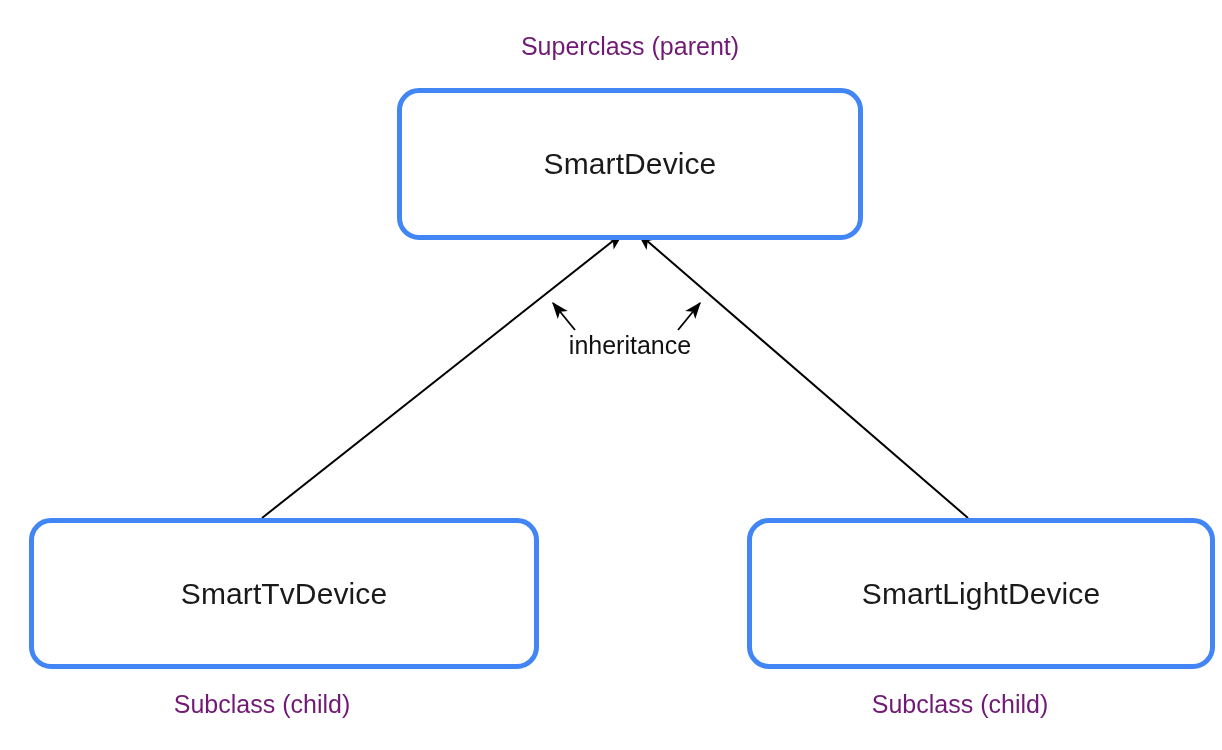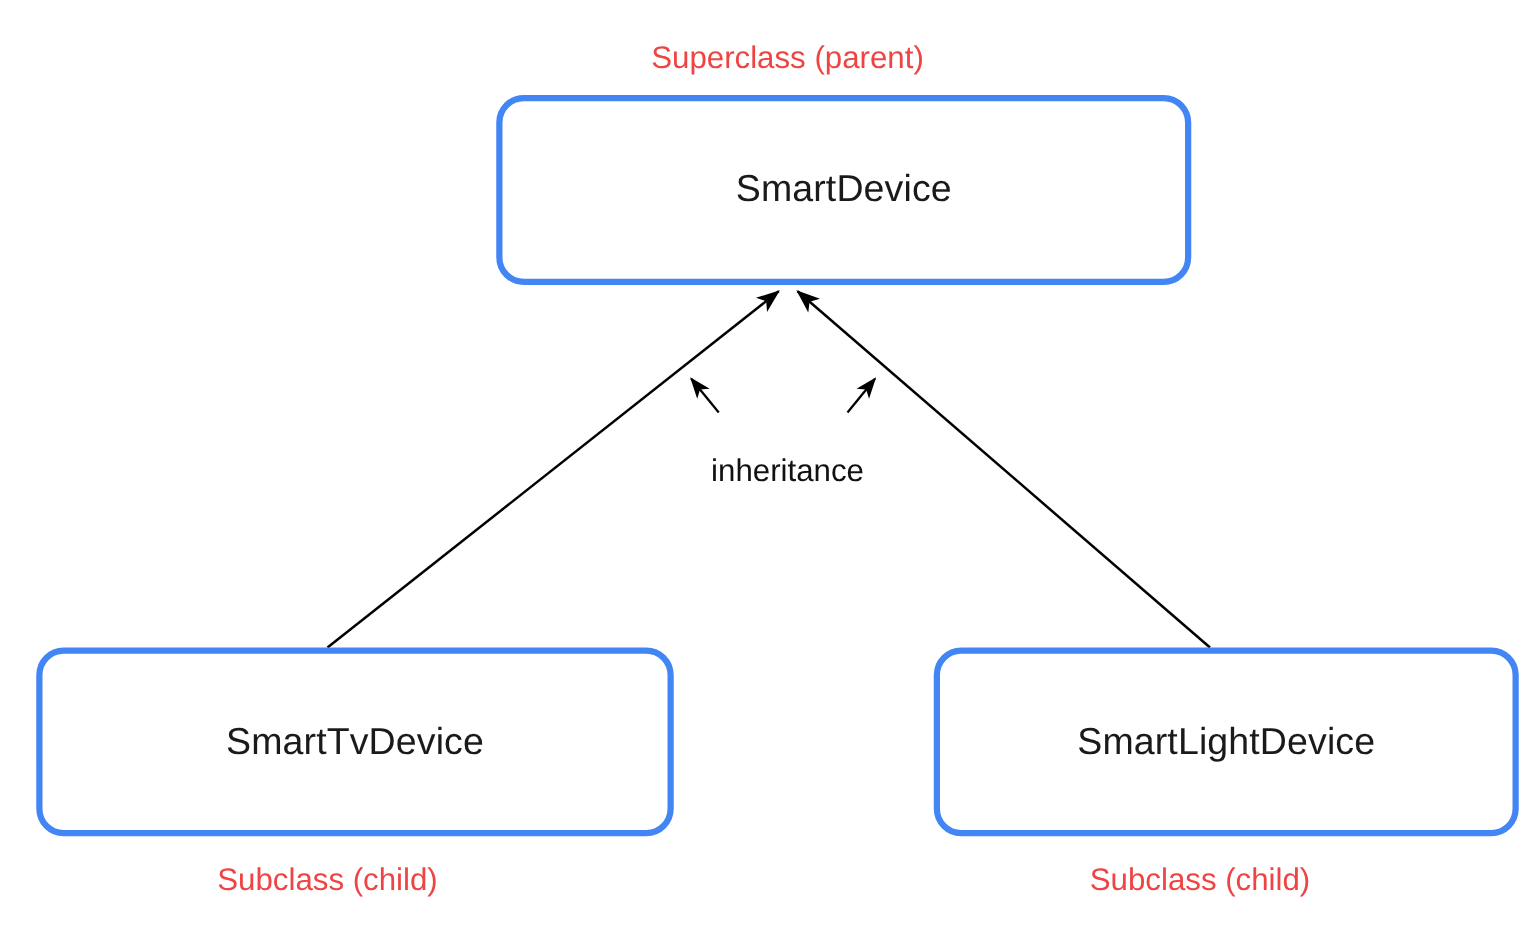--- a/index.html
+++ b/index.html
@@ -43,47 +43,47 @@
     font-weight: 400;
     color: #1a1a1a;
     letter-spacing: 0.1px;
     line-height: 1;
     text-align: center;
   }
   .caption {
     position: absolute;
     font-size: 25px;
     font-weight: 400;
-    color: #ef4444;
+    color: #701a75;
     line-height: 1;
     text-align: center;
     white-space: nowrap;
     z-index: 2;
   }
   .edge-label {
     position: absolute;
     font-size: 25px;
     font-weight: 400;
     color: #111111;
     line-height: 1;
     text-align: center;
     white-space: nowrap;
     z-index: 3;
   }
 
   
-  #box-parent      { left: 397px; top: 76px;  width: 556px; height: 152px; }
+  #box-parent      { left: 397px; top: 88px;  width: 466px; height: 152px; }
   #box-child-left  { left: 29px;  top: 518px; width: 510px; height: 151px; }
   #box-child-right { left: 723px; top: 518px; width: 468px; height: 151px; margin-left: 24px; }
 
   #caption-superclass  { left: 430px; top: 34px;  width: 400px; }
   #caption-subclass-l  { left: 62px;  top: 692px; width: 400px; }
   #caption-subclass-r  { left: 760px; top: 692px; width: 400px; }
 
-  #label-inheritance   { left: 480px; top: 333px; width: 300px; margin-top: 32px; }
+  #label-inheritance   { left: 480px; top: 333px; width: 300px; }
 </style>
 </head>
 <body>
 
 <div id="canvas">
 
   <svg id="edges" viewBox="0 0 1222 750" width="1222" height="750">
     <defs>
       <marker id="arrowhead" markerWidth="11" markerHeight="11" refX="9.4" refY="4" orient="auto" markerUnits="strokeWidth">
         <path d="M0.6,0.4 L10,4 L0.6,7.6 L3,4 Z" fill="#000000"></path>

